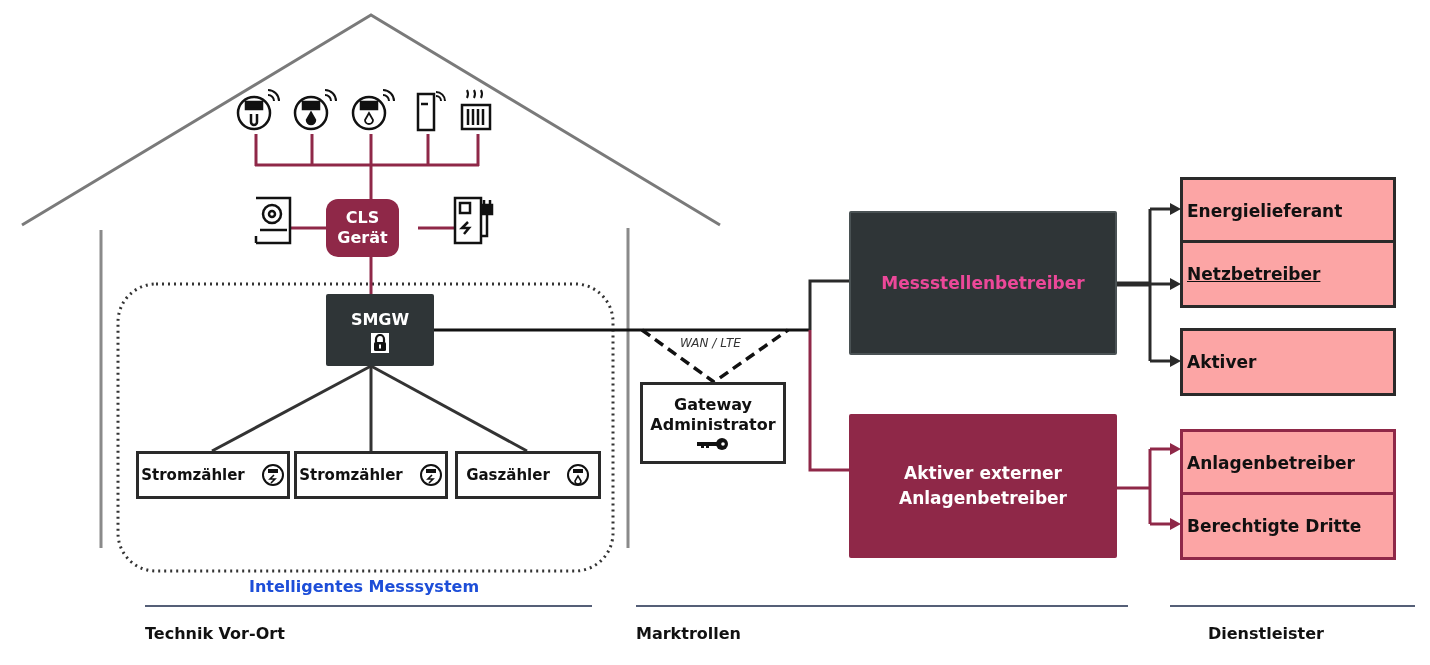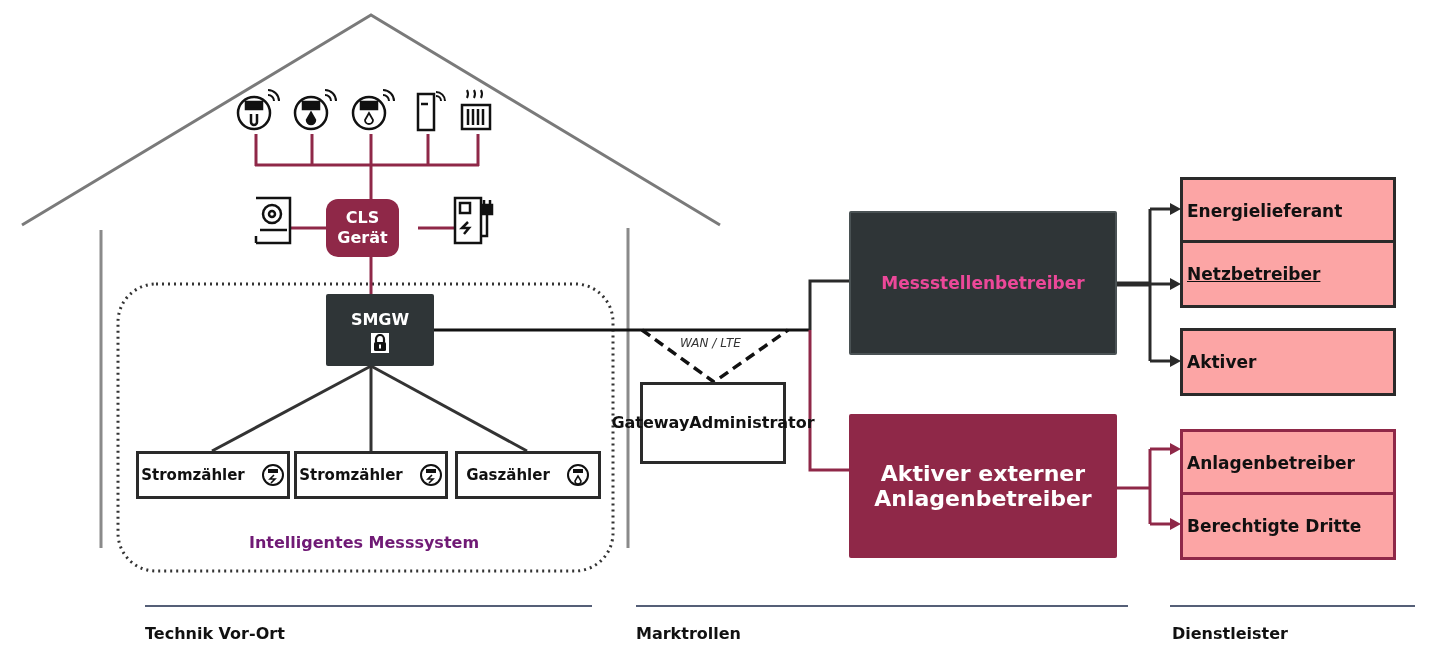--- a/index.html
+++ b/index.html
@@ -8,29 +8,29 @@
   svg.canvas { position:absolute; left:0; top:0; width:1430px; height:665px; }
   .box { position:absolute; box-sizing:border-box; display:flex; align-items:center;
          justify-content:center; text-align:center; font-weight:bold; }
   .cls { left:326px; top:199px; width:73px; height:58px; background:#8f2848; color:#fff;
          border-radius:12px; font-size:16px; line-height:20px; flex-direction:column; }
   .smgw { left:326px; top:294px; width:108px; height:72px; background:#2f3537; color:#fff;
           border-radius:2px; font-size:16px; flex-direction:column; padding-top:2px; }
   .meter { height:48px; background:#fff; border:3px solid #2a2a2a; font-size:15px; color:#111;
            justify-content:center; gap:16px; }
   .gw { left:640px; top:382px; width:146px; height:82px; background:#fff; border:3px solid #2a2a2a;
-        font-size:16px; line-height:20px; color:#111; flex-direction:row; }
+        font-size:16px; line-height:20px; color:#111; flex-direction:column; }
   .msb { left:849px; top:211px; width:268px; height:144px; background:#2f3537; color:#ec4899;
          border:2px solid #4a5254; border-radius:2px; font-size:17px; }
   .aem { left:849px; top:414px; width:268px; height:144px; background:#8f2848; color:#fff;
-         border-radius:2px; font-size:22px; line-height:25px; flex-direction:column; }
+         border-radius:2px; font-size:17px; line-height:25px; flex-direction:column; }
   .svc { left:1180px; width:216px; height:68px; background:#fca5a5; border:3px solid #2a2a2a;
          font-size:17px; color:#111; justify-content:flex-start; padding-left:4px; }
   .svc.red { border-color:#8f2848; }
-  .label { position:absolute; font-weight:bold; color:#701a75; font-size:16px; }
+  .label { position:absolute; font-weight:bold; color:#1d4ed8; font-size:16px;margin-top:44px; }
   .sec-label { position:absolute; font-weight:bold; color:#111; font-size:16px; top:624px; }
   .wan { position:absolute; left:680px; top:308px; font-style:italic; font-size:12px; color:#333;margin-top:28px; }
   .lock { width:18px; height:20px; background:#fff; display:flex; align-items:center; justify-content:center; margin-top:4px;}
 </style>
 </head>
 <body>
 
 <svg class="canvas" viewBox="0 0 1430 665">
 
   <polyline points="22,225 371,15 720,225" fill="none" stroke="#7a7a7a" stroke-width="3"></polyline>
@@ -217,13 +217,13 @@
 </div>
 <div class="box svc red" style="top:416px;margin-top:13px;">
   <span>Anlagenbetreiber</span>
 </div>
 <div class="box svc red" style="top:492px;">
   <span>Berechtigte Dritte</span>
 </div>
 
 <div class="sec-label" style="left:145px;">Technik Vor-Ort</div>
 <div class="sec-label" style="left:636px;">Marktrollen</div>
-<div class="sec-label" style="left:1172px;">Dienstleister</div>
+<div class="sec-label" style="left:1208px;">Dienstleister</div>
 
 </body></html>

